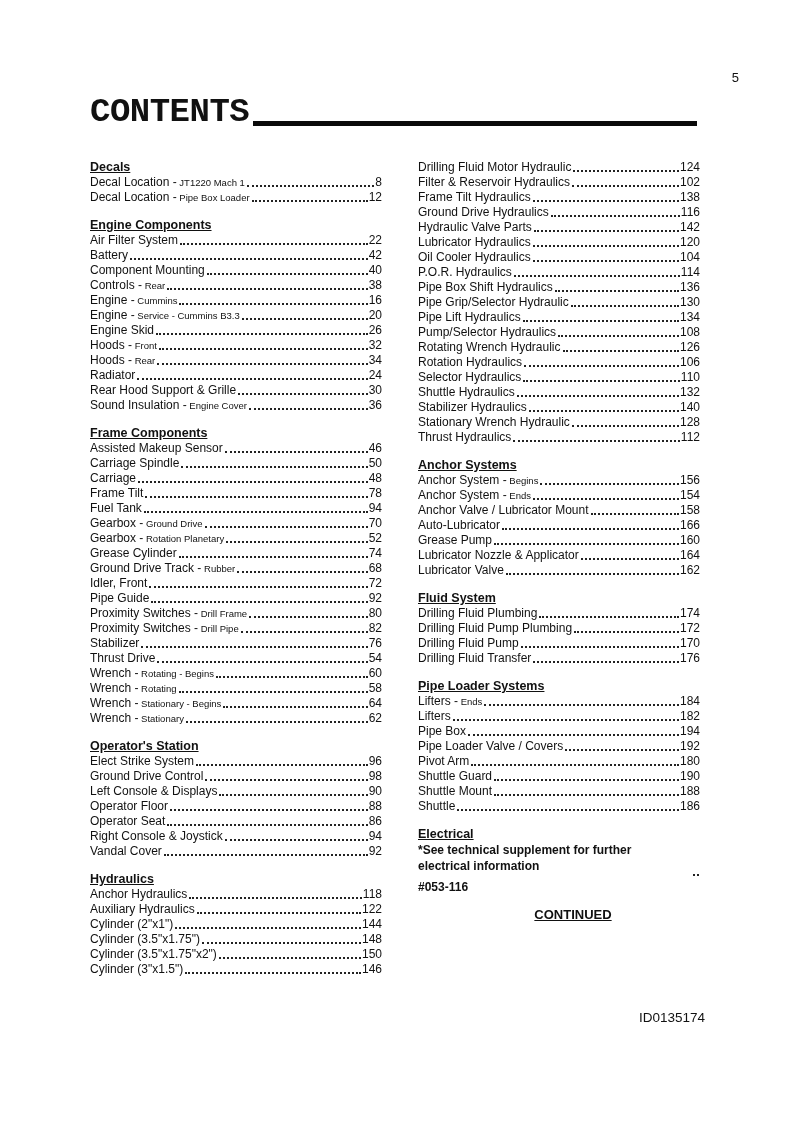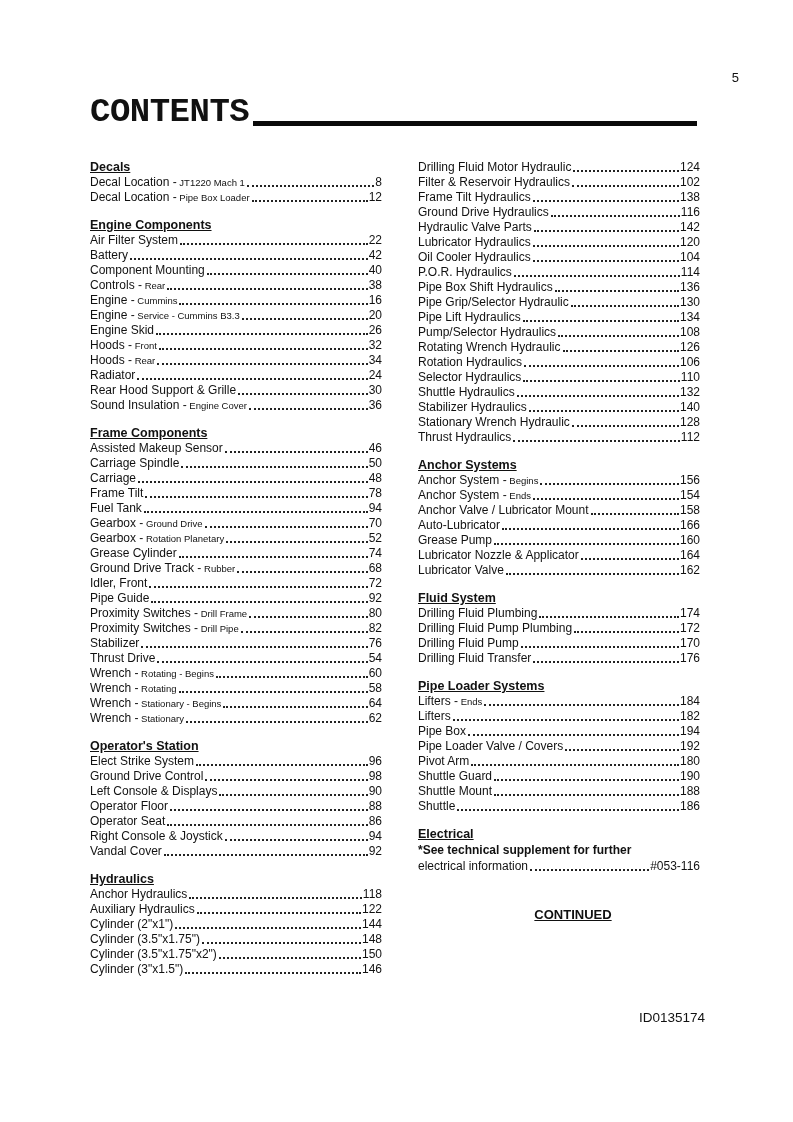--- a/index.html
+++ b/index.html
@@ -43,21 +43,21 @@
   .label { white-space:nowrap; }
   .sub   { font-size:9.5px; }
   .dots  {
     flex:1; min-width:6px;
     border-bottom:2px dotted #222;
     align-self:flex-end;
     margin:0 1px 3px 2px;
   }
   .pg { white-space:nowrap; }
   .note-line { font-size:12px; font-weight:700; line-height:16px; }
-  .note-entry { font-weight:400; line-height:16px; }
+  .note-entry { font-weight:700; line-height:16px;flex-direction:column; }
   .continued {
     position:absolute; left:432px; top:907px; width:282px;
     text-align:center; font-size:13px; font-weight:700;
     text-decoration:underline;
   }
   .doc-id {
     position:absolute; right:88px; top:1010px;
     font-size:13.5px;
   }
 </style>

